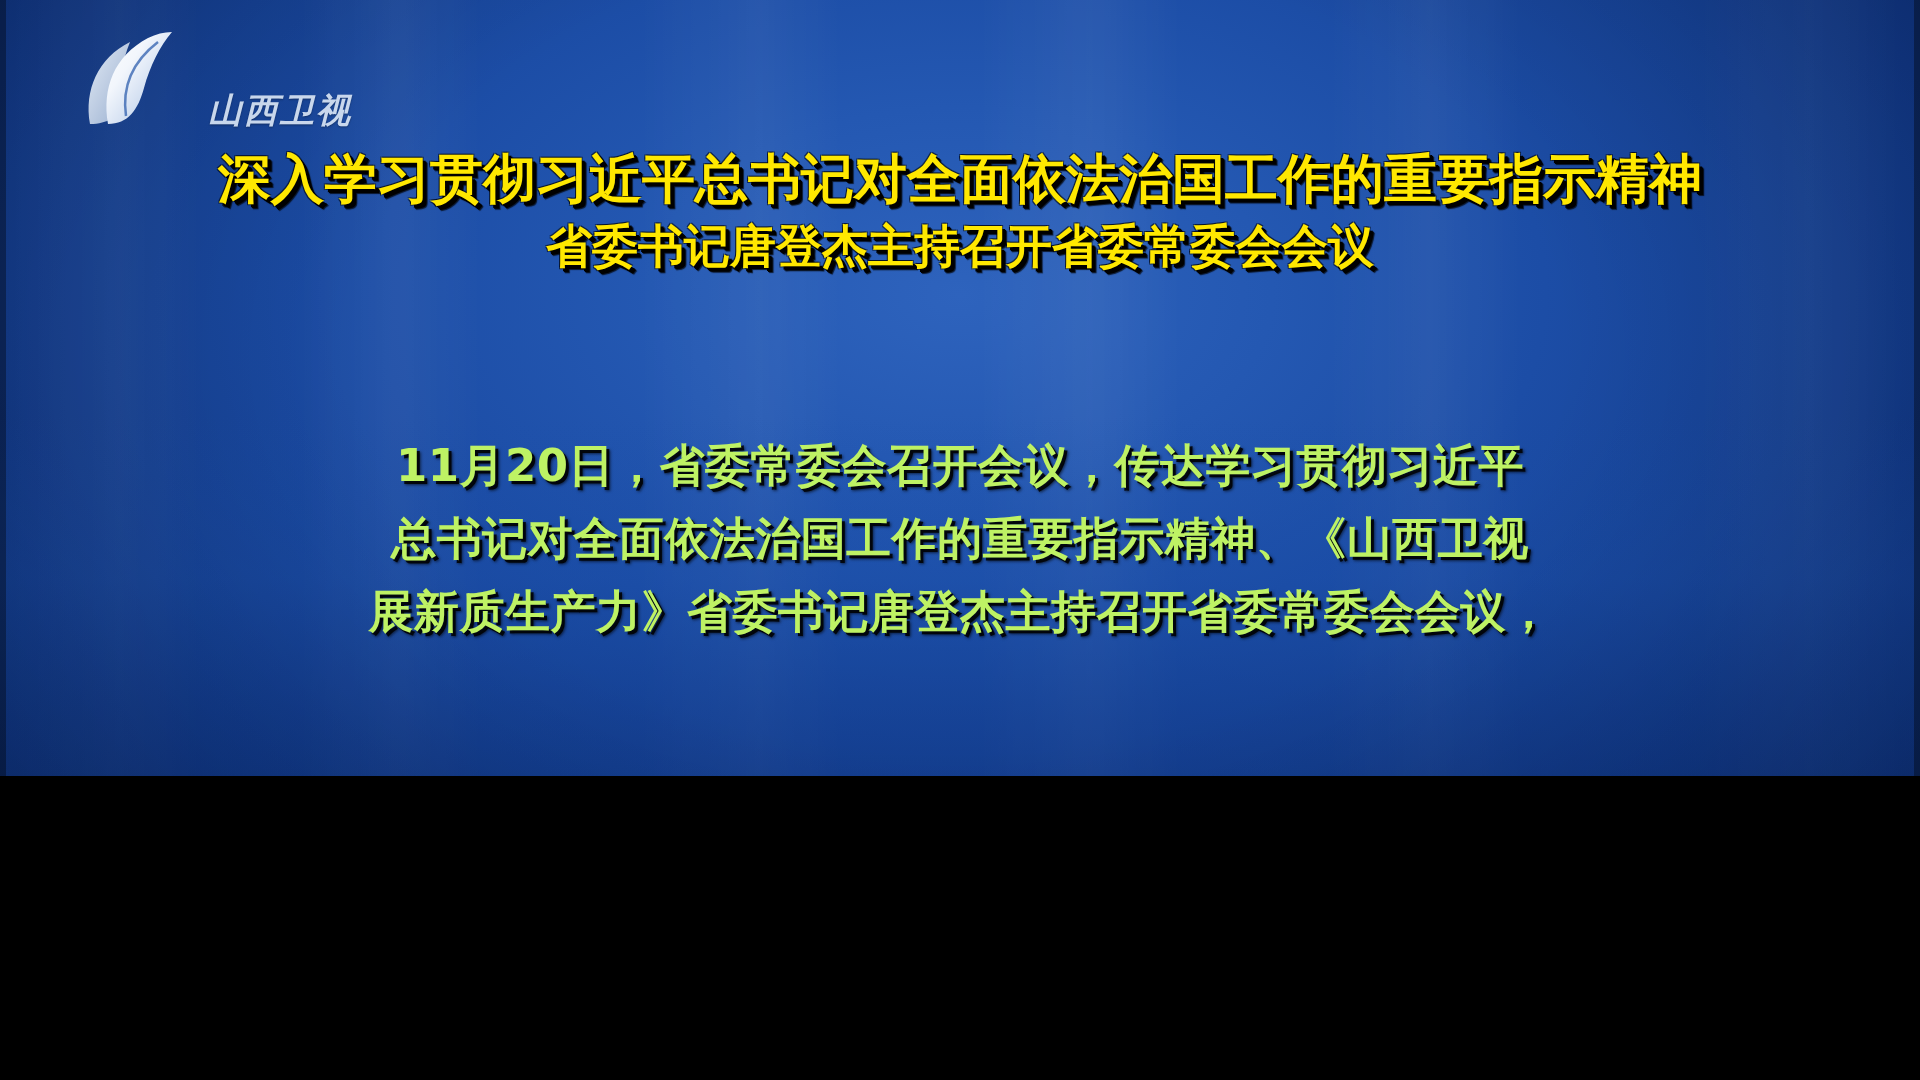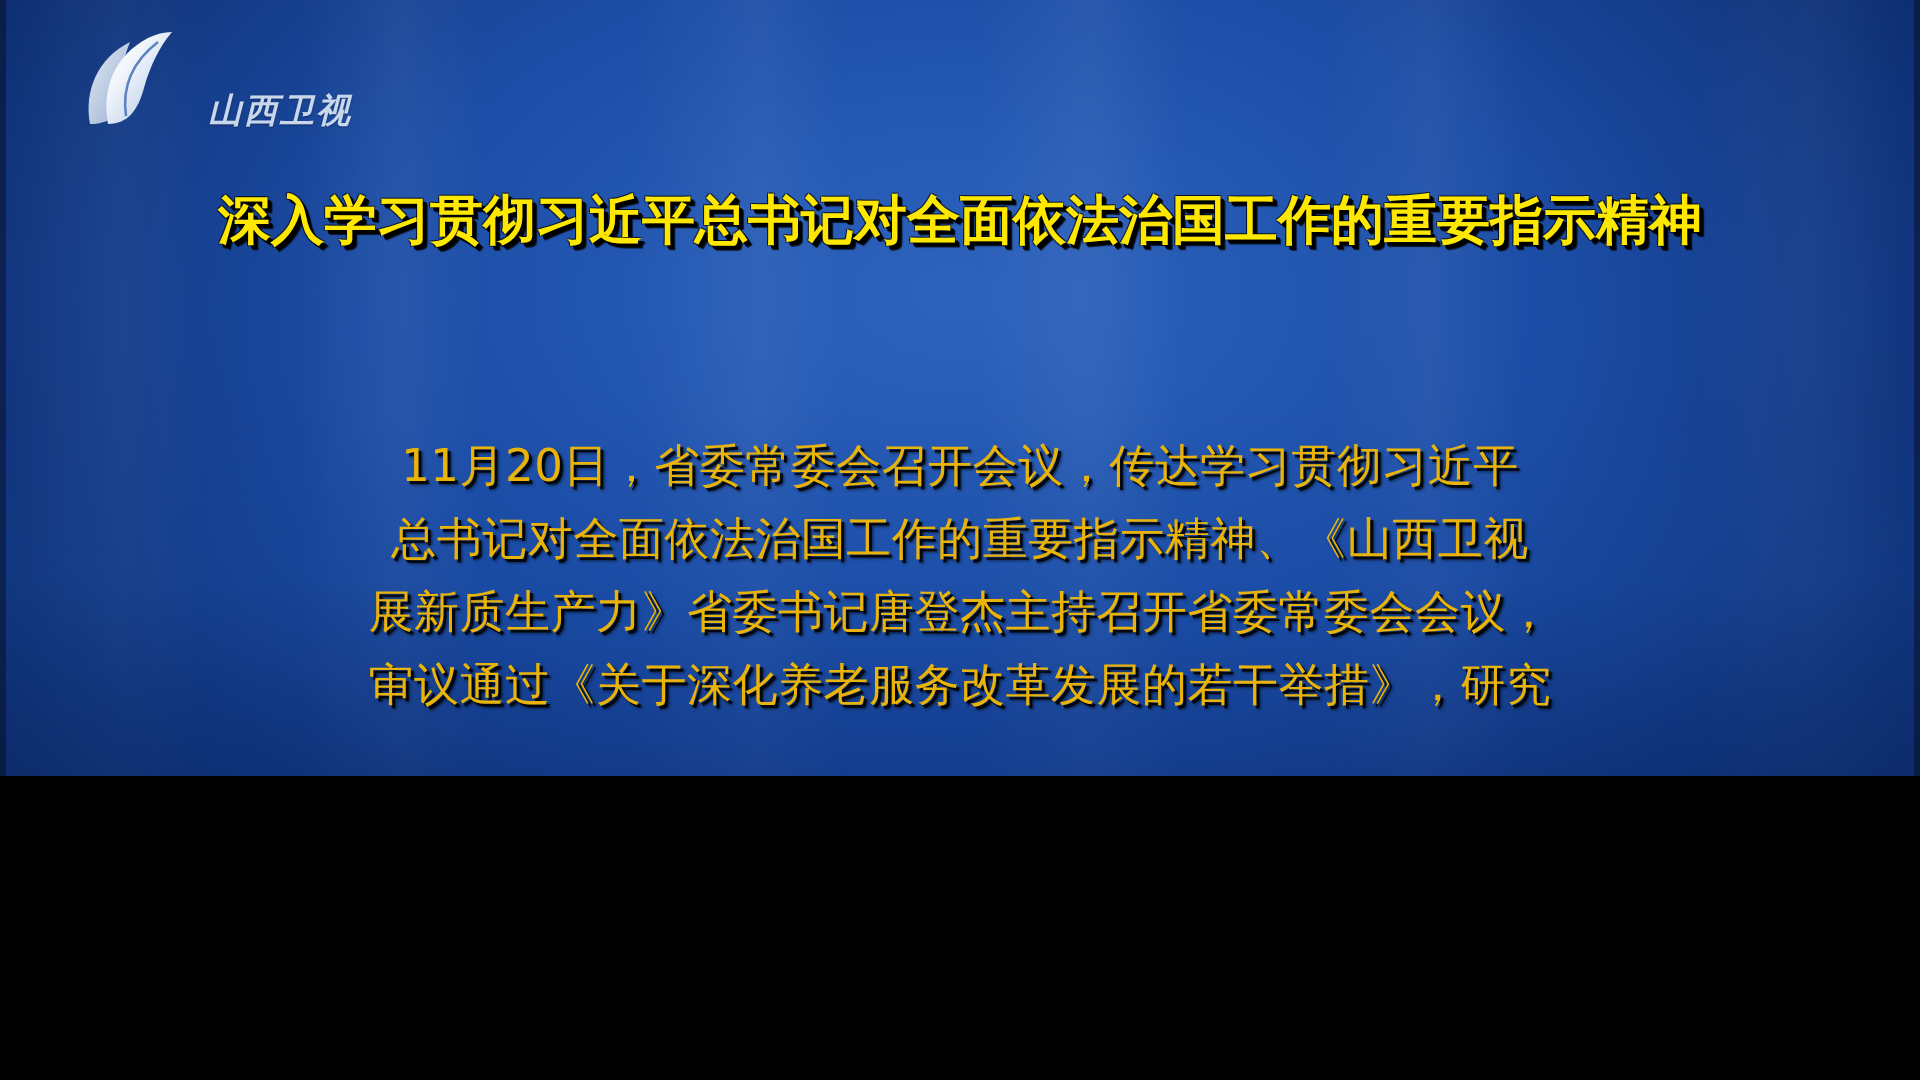--- a/index.html
+++ b/index.html
@@ -111,38 +111,37 @@
     white-space: nowrap;
     line-height: 1.18;
     letter-spacing: 0px;
     text-shadow:
        3px 3px 0 #000,
        4px 4px 0 #000,
        5px 5px 1px rgba(0,0,0,.75),
       -1px -1px 0 rgba(0,0,0,.55),
        1px -1px 0 rgba(0,0,0,.55),
       -1px  1px 0 rgba(0,0,0,.55);
-    margin-top: 41px;
   }
   .hl-1 { font-size: 53px; margin-bottom: 8px; }
   .hl-2 { font-size: 46px; margin-bottom: 6px; }
   .hl-3 { font-size: 46px; }
 
   
   .body-text {
     position: absolute;
     left: 0;
     right: 0;
     top: 430px;
     text-align: center;
   }
   .body-line {
-    color: #eab308;
+    color: #bef264;
     font-size: 45px;
-    font-weight: 400;
+    font-weight: 700;
     line-height: 1.62;
     white-space: nowrap;
     letter-spacing: 0.5px;
     text-shadow:
        3px 3px 0 rgba(0,0,0,.85),
        4px 4px 3px rgba(0,0,0,.6);
   }
 
   
   .edge-left, .edge-right {
@@ -183,25 +182,25 @@
 
       <path d="M34,92 C28,56 40,24 74,6 C82,2 90,0 98,0 C86,14 76,34 70,56 C64,78 54,92 34,92 Z" fill="url(#featherGrad)"></path>
 
       <path d="M52,84 C48,56 58,30 84,10" stroke="#2f5fae" stroke-width="2.5" fill="none" opacity="0.75"></path>
     </svg>
     <div class="logo-wordmark">山西卫视</div>
   </div>
 
   <div class="headline">
     <div class="hl-line hl-1">深入学习贯彻习近平总书记对全面依法治国工作的重要指示精神</div>
+    <div class="hl-line hl-3">省委书记唐登杰主持召开省委常委会会议</div>
   </div>
 
   <div class="body-text">
     <div class="body-line">11月20日，省委常委会召开会议，传达学习贯彻习近平</div>
     <div class="body-line">总书记对全面依法治国工作的重要指示精神、《山西卫视</div>
     <div class="body-line">展新质生产力》省委书记唐登杰主持召开省委常委会会议，</div>
-    <div class="body-line">审议通过《关于深化养老服务改革发展的若干举措》，研究</div>
   </div>
 
   <div class="edge-left"></div>
   <div class="edge-right"></div>
 
 </div>
 
 </body></html>

